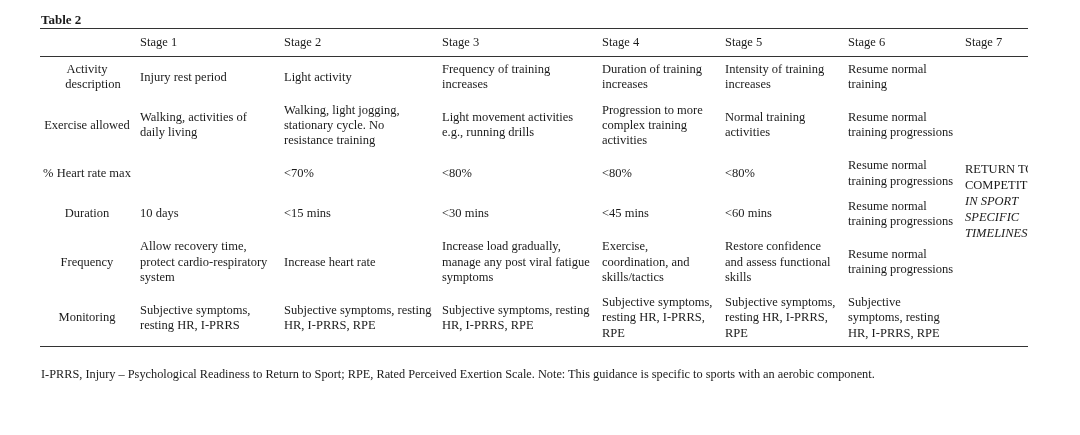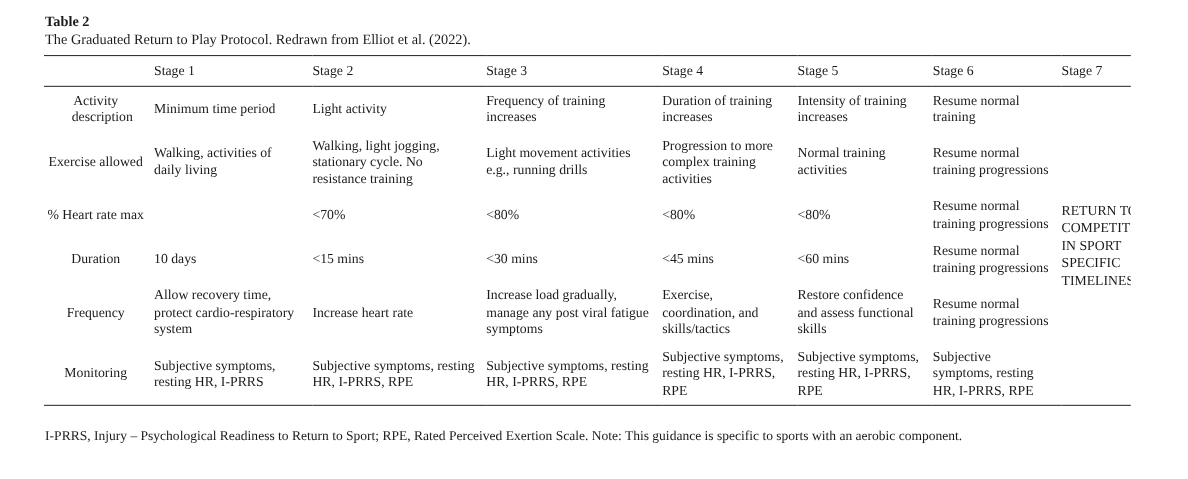--- a/index.html
+++ b/index.html
@@ -55,35 +55,34 @@
     font-size: 12.5px;
     vertical-align: middle;
     padding: 5px 9px 5px 0;
     line-height: 1.22;
   }
   td.stage7-cell {
     vertical-align: middle;
     line-height: 1.28;
   }
   td.stage7-cell .s7-line1 { display: block; }
-  td.stage7-cell .s7-line2 { display: block; }
+  td.stage7-cell .s7-line2 { display: block; font-style: italic; }
   .footnote {
     font-size: 12.3px;
     line-height: 15px;
     margin: 20px 0 0 1px;
     width: 1011px;
   }
 </style>
 </head>
 <body>
 
 <div class="page">
 
   <div class="tbl-label">Table 2</div>
-  <div class="tbl-caption">The Graduated Return to Play Protocol. Redrawn from Elliot et al. (2022).</div>
 
   <table class="protocol">
     <colgroup>
       <col style="width:100px">
       <col style="width:144px">
       <col style="width:158px">
       <col style="width:160px">
       <col style="width:123px">
       <col style="width:123px">
       <col style="width:117px">
@@ -97,21 +96,21 @@
         <th>Stage 3</th>
         <th>Stage 4</th>
         <th>Stage 5</th>
         <th>Stage 6</th>
         <th>Stage 7</th>
       </tr>
     </thead>
     <tbody>
       <tr>
         <th class="rowlabel">Activity description</th>
-        <td>Minimum time period</td>
+        <td>Injury rest period</td>
         <td>Light activity</td>
         <td>Frequency of training increases</td>
         <td>Duration of training increases</td>
         <td>Intensity of training increases</td>
         <td>Resume normal training</td>
         <td class="stage7-cell" rowspan="6">
           <span class="s7-line1">RETURN TO COMPETITION</span>
           <span class="s7-line2">IN SPORT SPECIFIC TIMELINES</span>
         </td>
       </tr>

